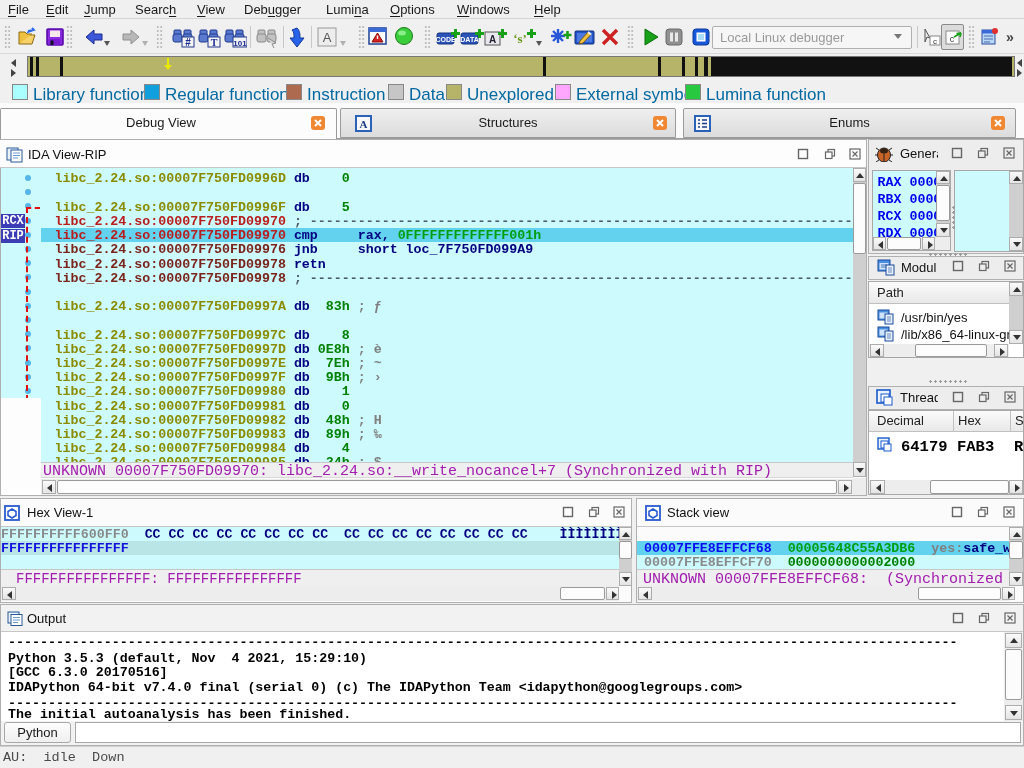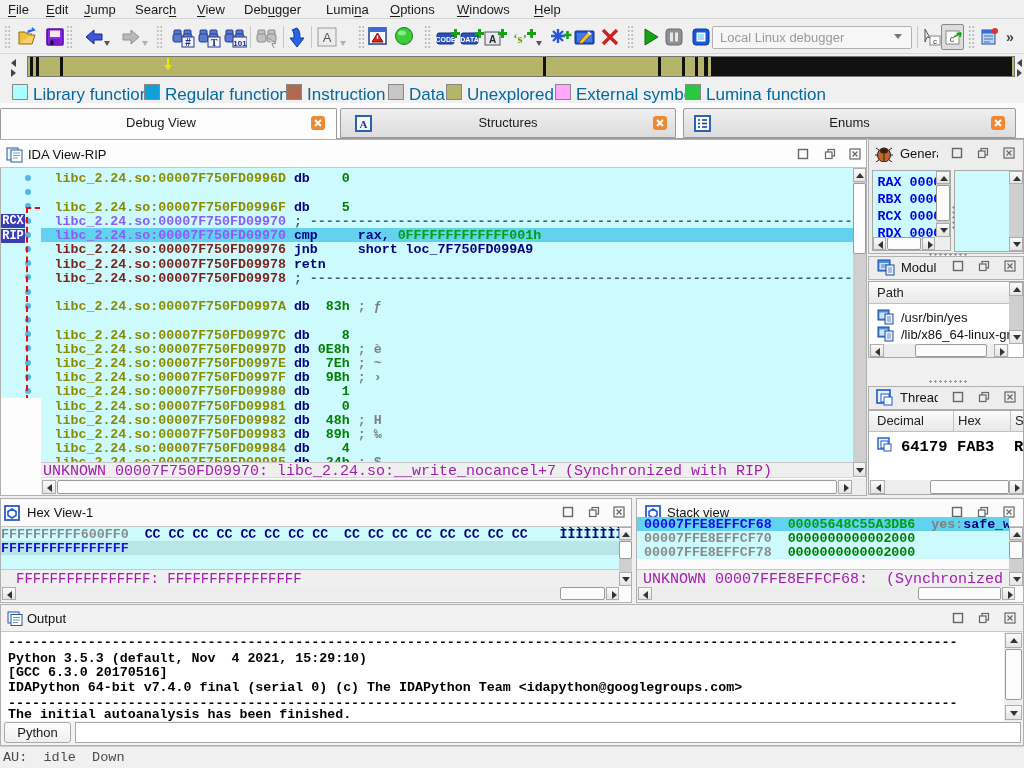--- a/index.html
+++ b/index.html
@@ -1,20 +1,20 @@
 <!DOCTYPE html>
 <html><head><meta charset="utf-8"><style>
 *{margin:0;padding:0;box-sizing:border-box}
 html,body{width:1024px;height:768px;overflow:hidden}
 body{font-family:"Liberation Sans",sans-serif;background:#f0f0f0;position:relative;font-size:13px;color:#1a1a1a}
 .a{position:absolute}
 .mono{font-family:"Liberation Mono",monospace;font-weight:bold;font-size:13.3px;white-space:pre}
 .st{font-family:"Liberation Mono",monospace;font-size:15px;white-space:pre;color:#a21caf}
 u{text-decoration:underline;text-underline-offset:2px}
-.ao{color:#8b8b00}.ab{color:#8b5cf6}.am{color:#7b241c}.nv{color:#000080}.gr{color:#008000}.gy{color:#808080}.ds{color:#4d5a6a}
+.ao{color:#8b8b00}.ab{color:#b91c1c}.am{color:#7b241c}.nv{color:#000080}.gr{color:#008000}.gy{color:#808080}.ds{color:#4d5a6a}
 .swatch{position:absolute;top:84px;width:16px;height:16px;border:1px solid #888}
 .leg{position:absolute;top:85px;font-size:17px;color:#0369a1}
 .dot{position:absolute;width:6px;height:6px;border-radius:50%;background:#55b4e8}
 .sb{position:absolute;background:#cfcfcf}
 .sbb{position:absolute;background:linear-gradient(#fafafa,#e4e4e4);border:1px solid #adadad}
 .sbt{position:absolute;background:#fcfcfc;border:1px solid #9a9a9a;border-radius:2px}
 .tri-u{width:0;height:0;border-left:4px solid transparent;border-right:4px solid transparent;border-bottom:5px solid #555;position:absolute}
 .tri-d{width:0;height:0;border-left:4px solid transparent;border-right:4px solid transparent;border-top:5px solid #555;position:absolute}
 .tri-l{width:0;height:0;border-top:4px solid transparent;border-bottom:4px solid transparent;border-right:5px solid #555;position:absolute}
 .tri-r{width:0;height:0;border-top:4px solid transparent;border-bottom:4px solid transparent;border-left:5px solid #555;position:absolute}
@@ -578,21 +578,21 @@
       <rect x="1.5" y="1.5" width="9" height="9" fill="none" stroke="#666" stroke-width="1.4"></rect>
     </svg>
 <svg class="a" style="left:977px;top:10px" width="12" height="12">
       <rect x="4" y="1.5" width="6.5" height="6.5" fill="none" stroke="#666" stroke-width="1.2"></rect>
       <rect x="1.5" y="4" width="6.5" height="6.5" fill="#fbfbfb" stroke="#666" stroke-width="1.2"></rect>
     </svg>
 <svg class="a" style="left:1003px;top:10px" width="12" height="12">
       <rect x="1" y="1" width="10" height="10" fill="none" stroke="#666" stroke-width="1.2"></rect>
       <path d="M3.5 3.5 l5 5 M8.5 3.5 l-5 5" stroke="#666" stroke-width="1.2"></path>
     </svg>
-<div class="a" style="left:637px;top:21px;width:372px;height:41.6px;background:#cdfafc;overflow:hidden">
+<div class="a" style="left:637px;top:45px;width:372px;height:41.6px;background:#cdfafc;overflow:hidden">
 <div class="a" style="left:0;top:0;width:372px;height:14.2px;background:#63d2ee"></div>
 <div class="a mono" style="left:7px;top:0"><span style="color:#0b0bf0">00007FFE8EFFCF68</span><span style="color:#00a010">  00005648C55A3DB6</span><span class="gy">  yes:</span><span class="nv">safe_w</span></div>
 <div class="a mono" style="left:7px;top:14.2px"><span style="color:#8a8a8a">00007FFE8EFFCF70</span><span class="gr">  0000000000002000</span></div>
 <div class="a mono" style="left:7px;top:28.4px"><span style="color:#8a8a8a">00007FFE8EFFCF78</span><span class="gr">  0000000000002000</span></div>
 </div>
 <div class="sb" style="left:1009px;top:31px;width:14px;height:59px"></div>
 <div class="sbb" style="left:1009px;top:31px;width:14px;height:13px">
       <div class="tri-u" style="left:2.5px;top:3.5px;border-bottom-color:#333"></div>
     </div>
 <div class="sbt" style="left:1009px;top:45px;width:14px;height:18px"></div>

